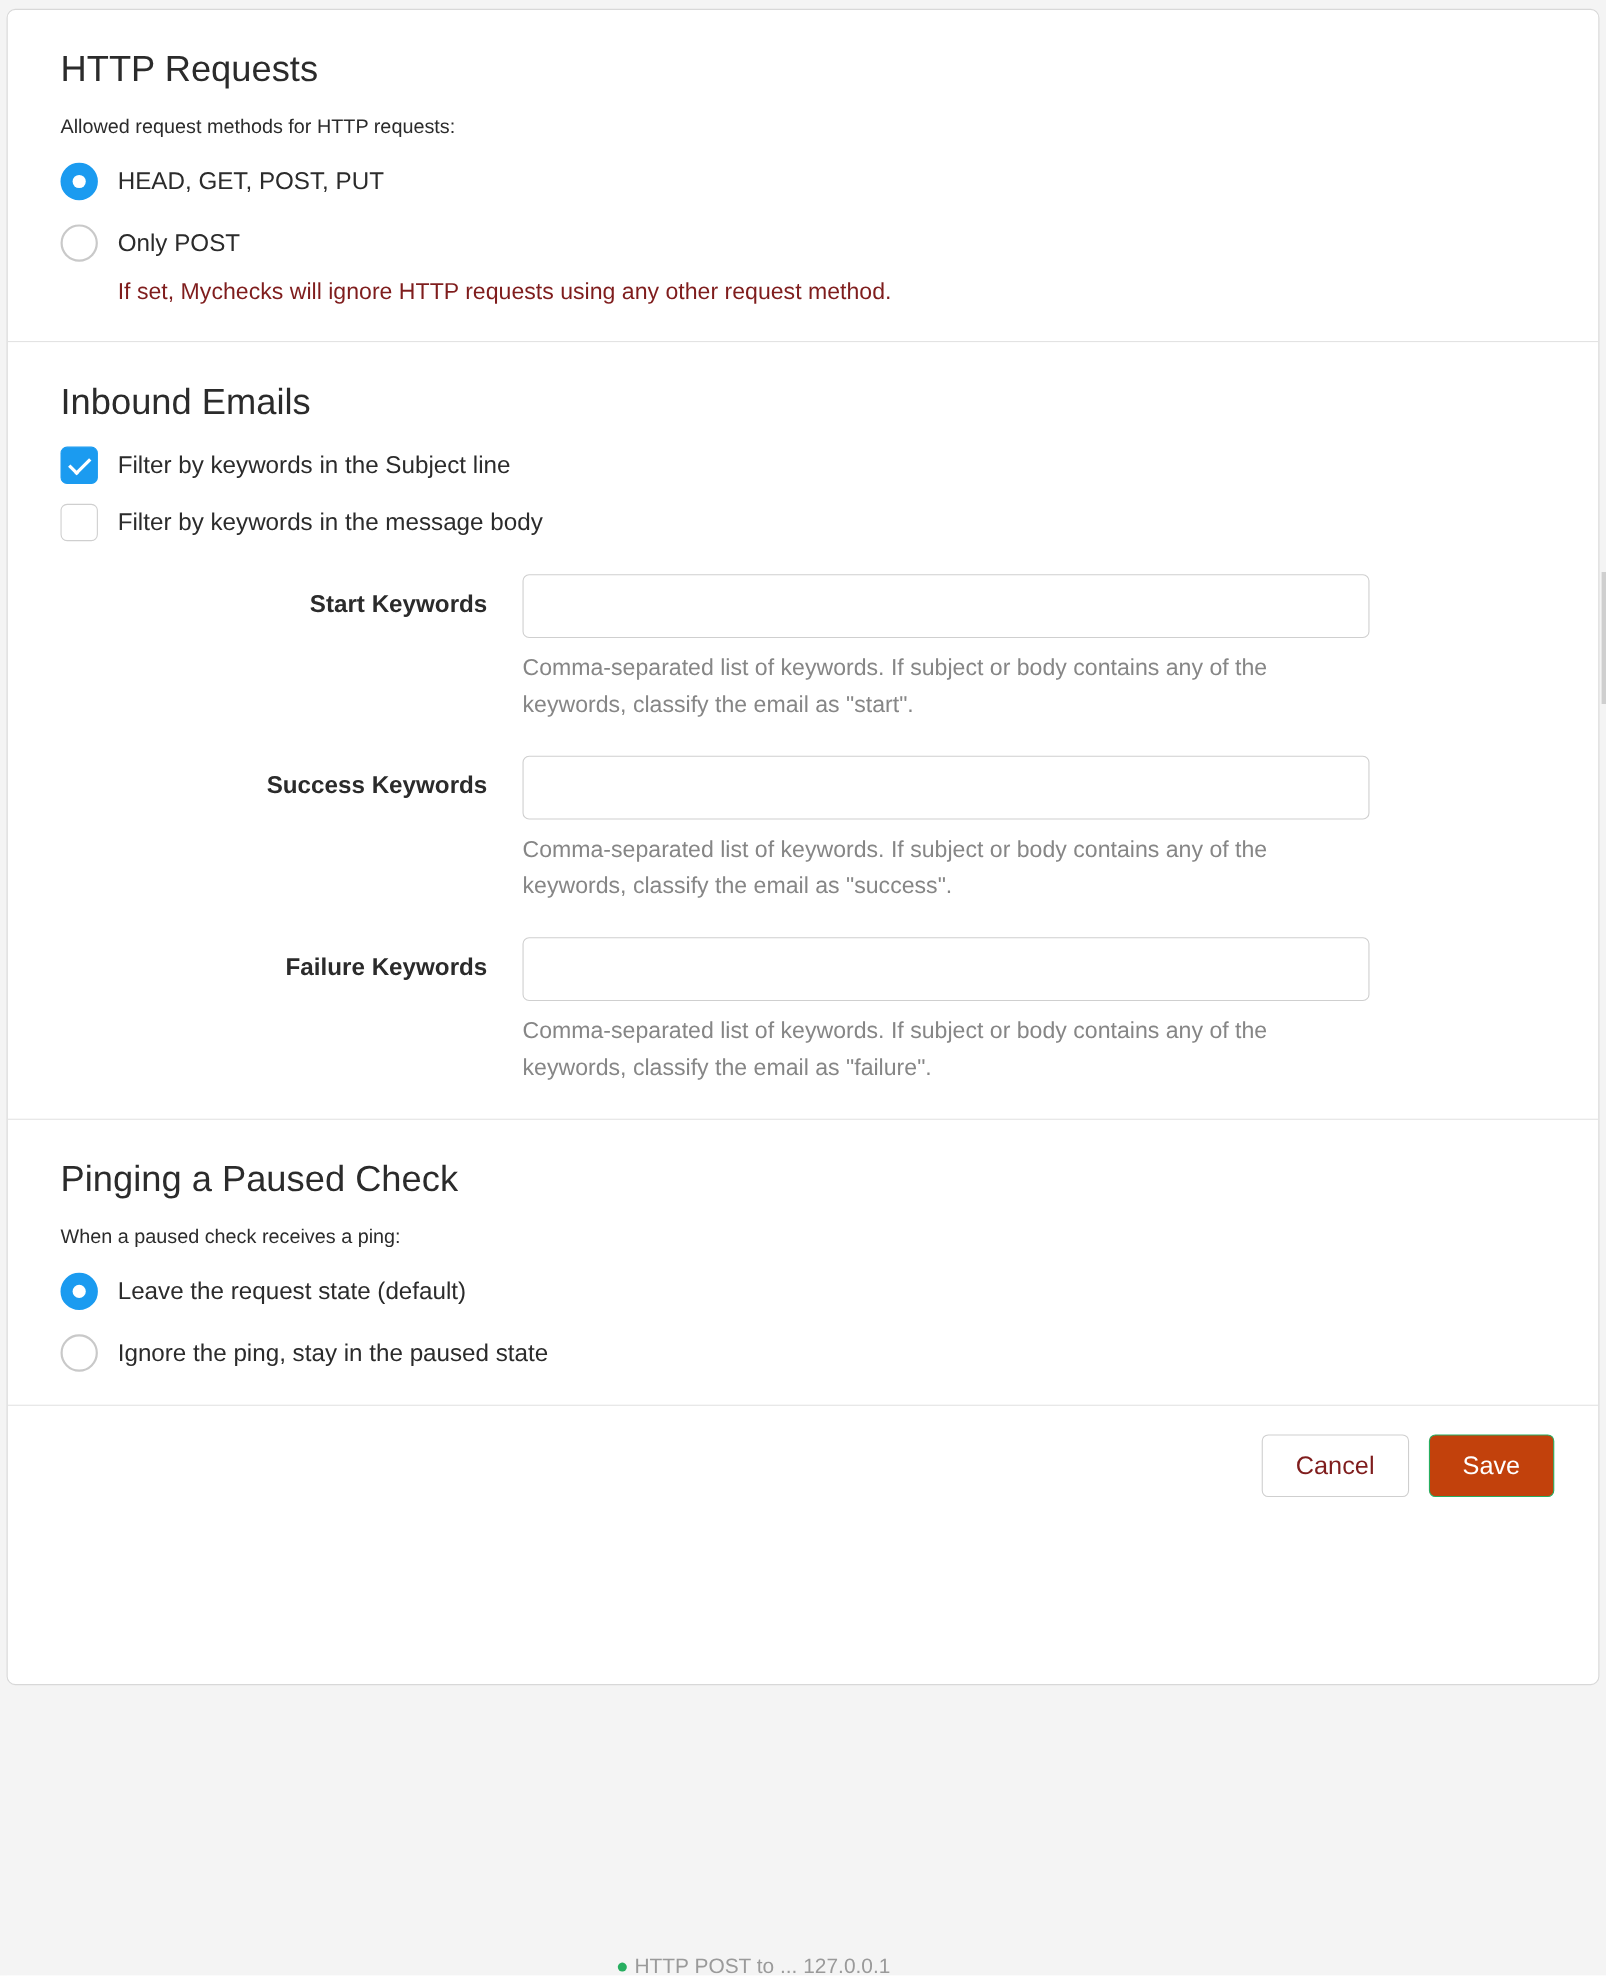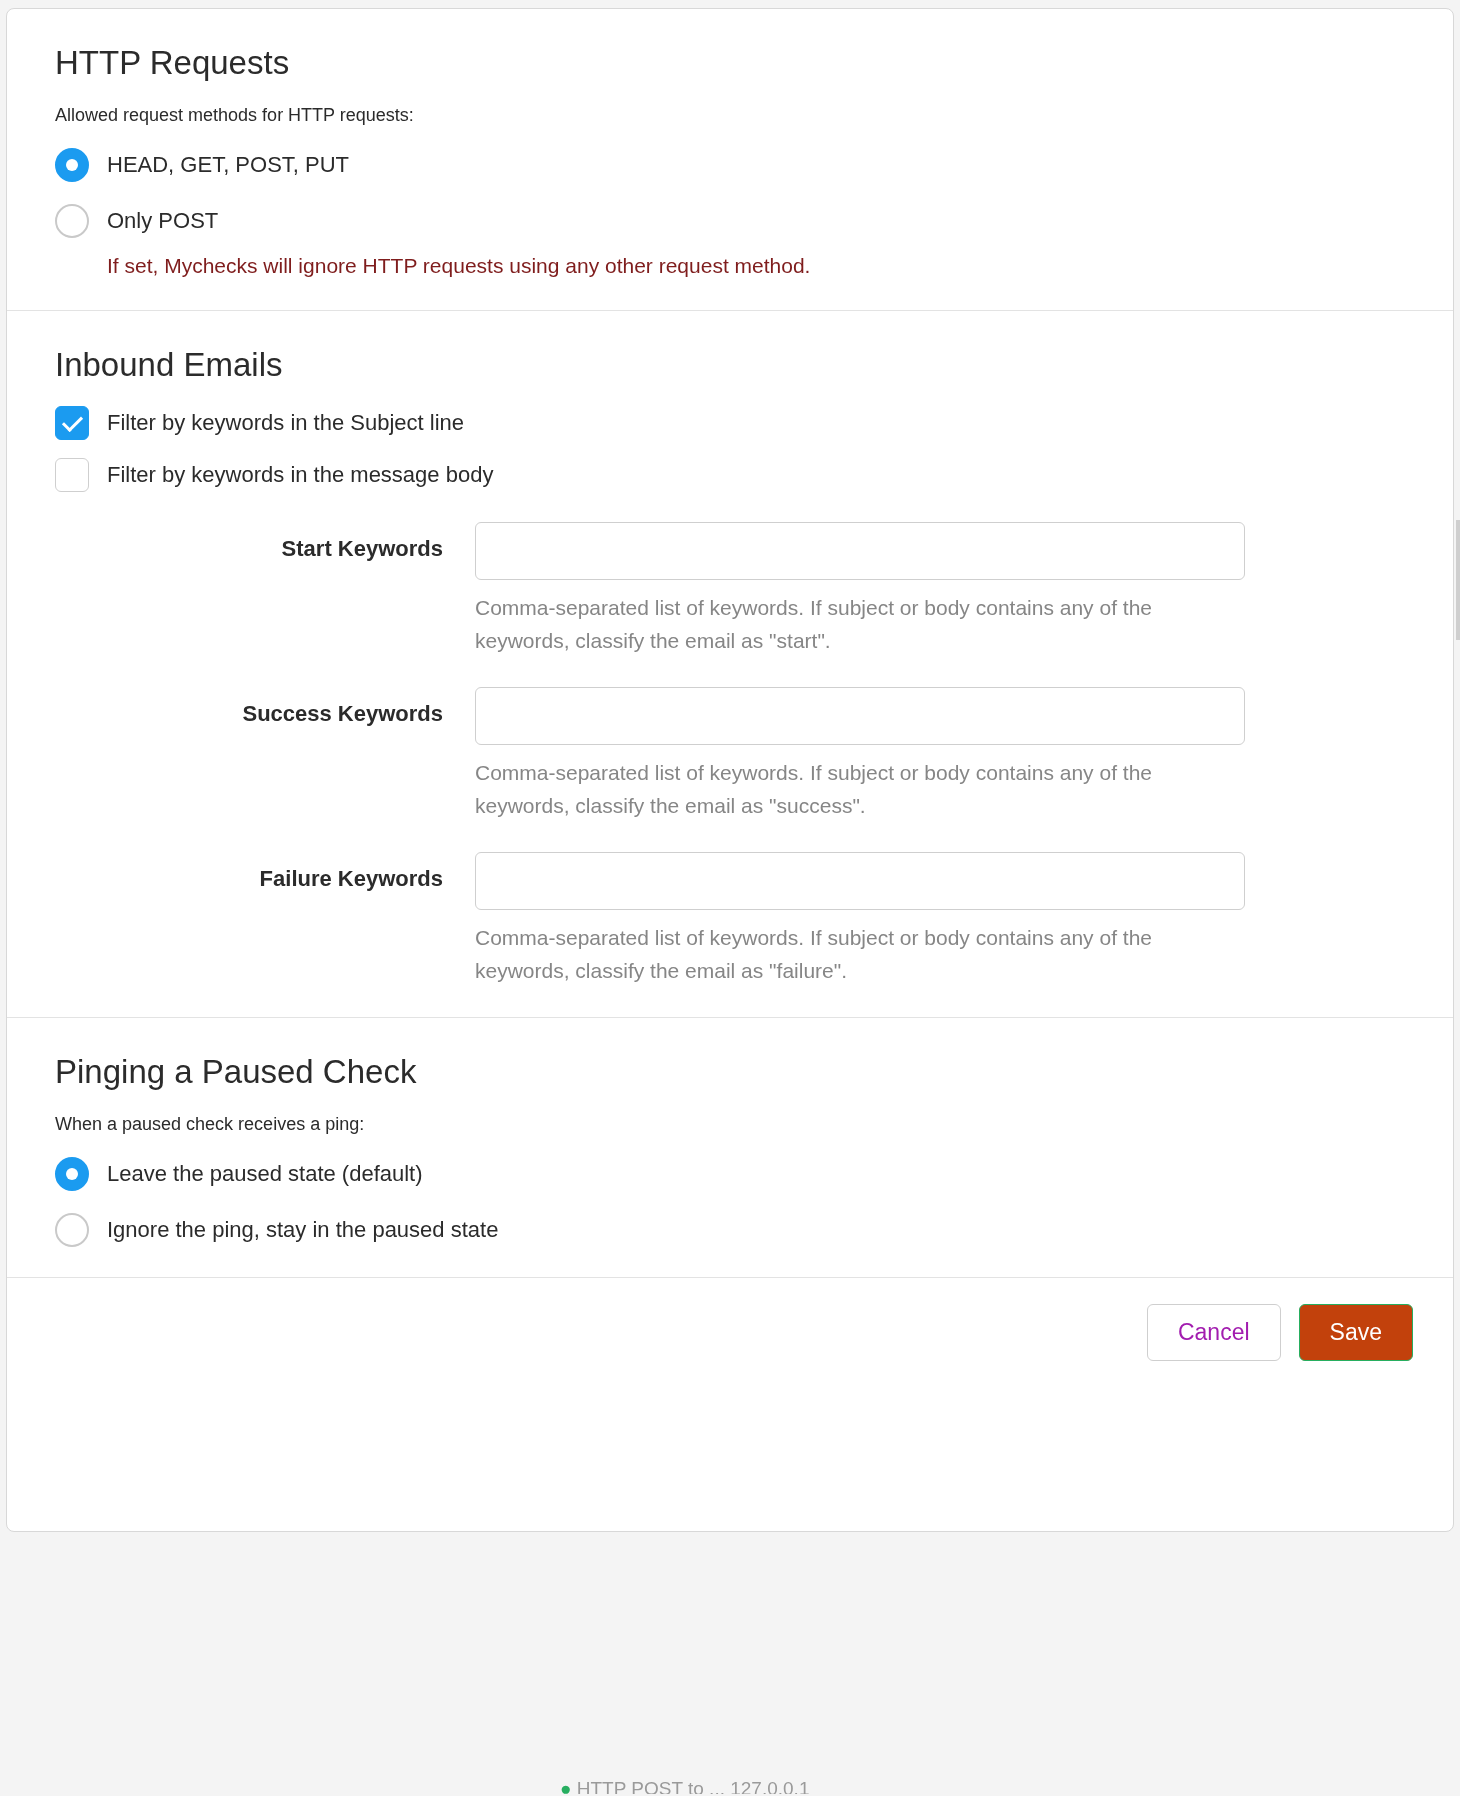--- a/index.html
+++ b/index.html
@@ -179,21 +179,21 @@
     font-family: "Liberation Sans", sans-serif;
     font-size: 23px;
     border-radius: 6px;
     padding: 14px 30px;
     cursor: pointer;
     box-sizing: border-box;
   }
   .btn-cancel {
     background: #ffffff;
     border: 1px solid #cfcfcf;
-    color: #a21caf;
+    color: #7f1d1d;
   }
   .btn-save {
     background: #c2410c;
     border: 1px solid #27ae60;
     color: #ffffff;
   }
   .bg-strip {
     position: absolute;
     left: 0;
     top: 0;
@@ -296,21 +296,21 @@
         </div>
       </div>
     </div>
 
     <div class="section section-last">
       <h2 class="section-title">Pinging a Paused Check</h2>
       <p class="lead">When a paused check receives a ping:</p>
 
       <div class="radio-row">
         <span class="radio checked"></span>
-        <span class="radio-label">Leave the paused state (default)</span>
+        <span class="radio-label">Leave the request state (default)</span>
       </div>
 
       <div class="radio-row">
         <span class="radio"></span>
         <span class="radio-label">Ignore the ping, stay in the paused state</span>
       </div>
     </div>
 
     <div class="footer">
       <button class="btn btn-cancel">Cancel</button>

